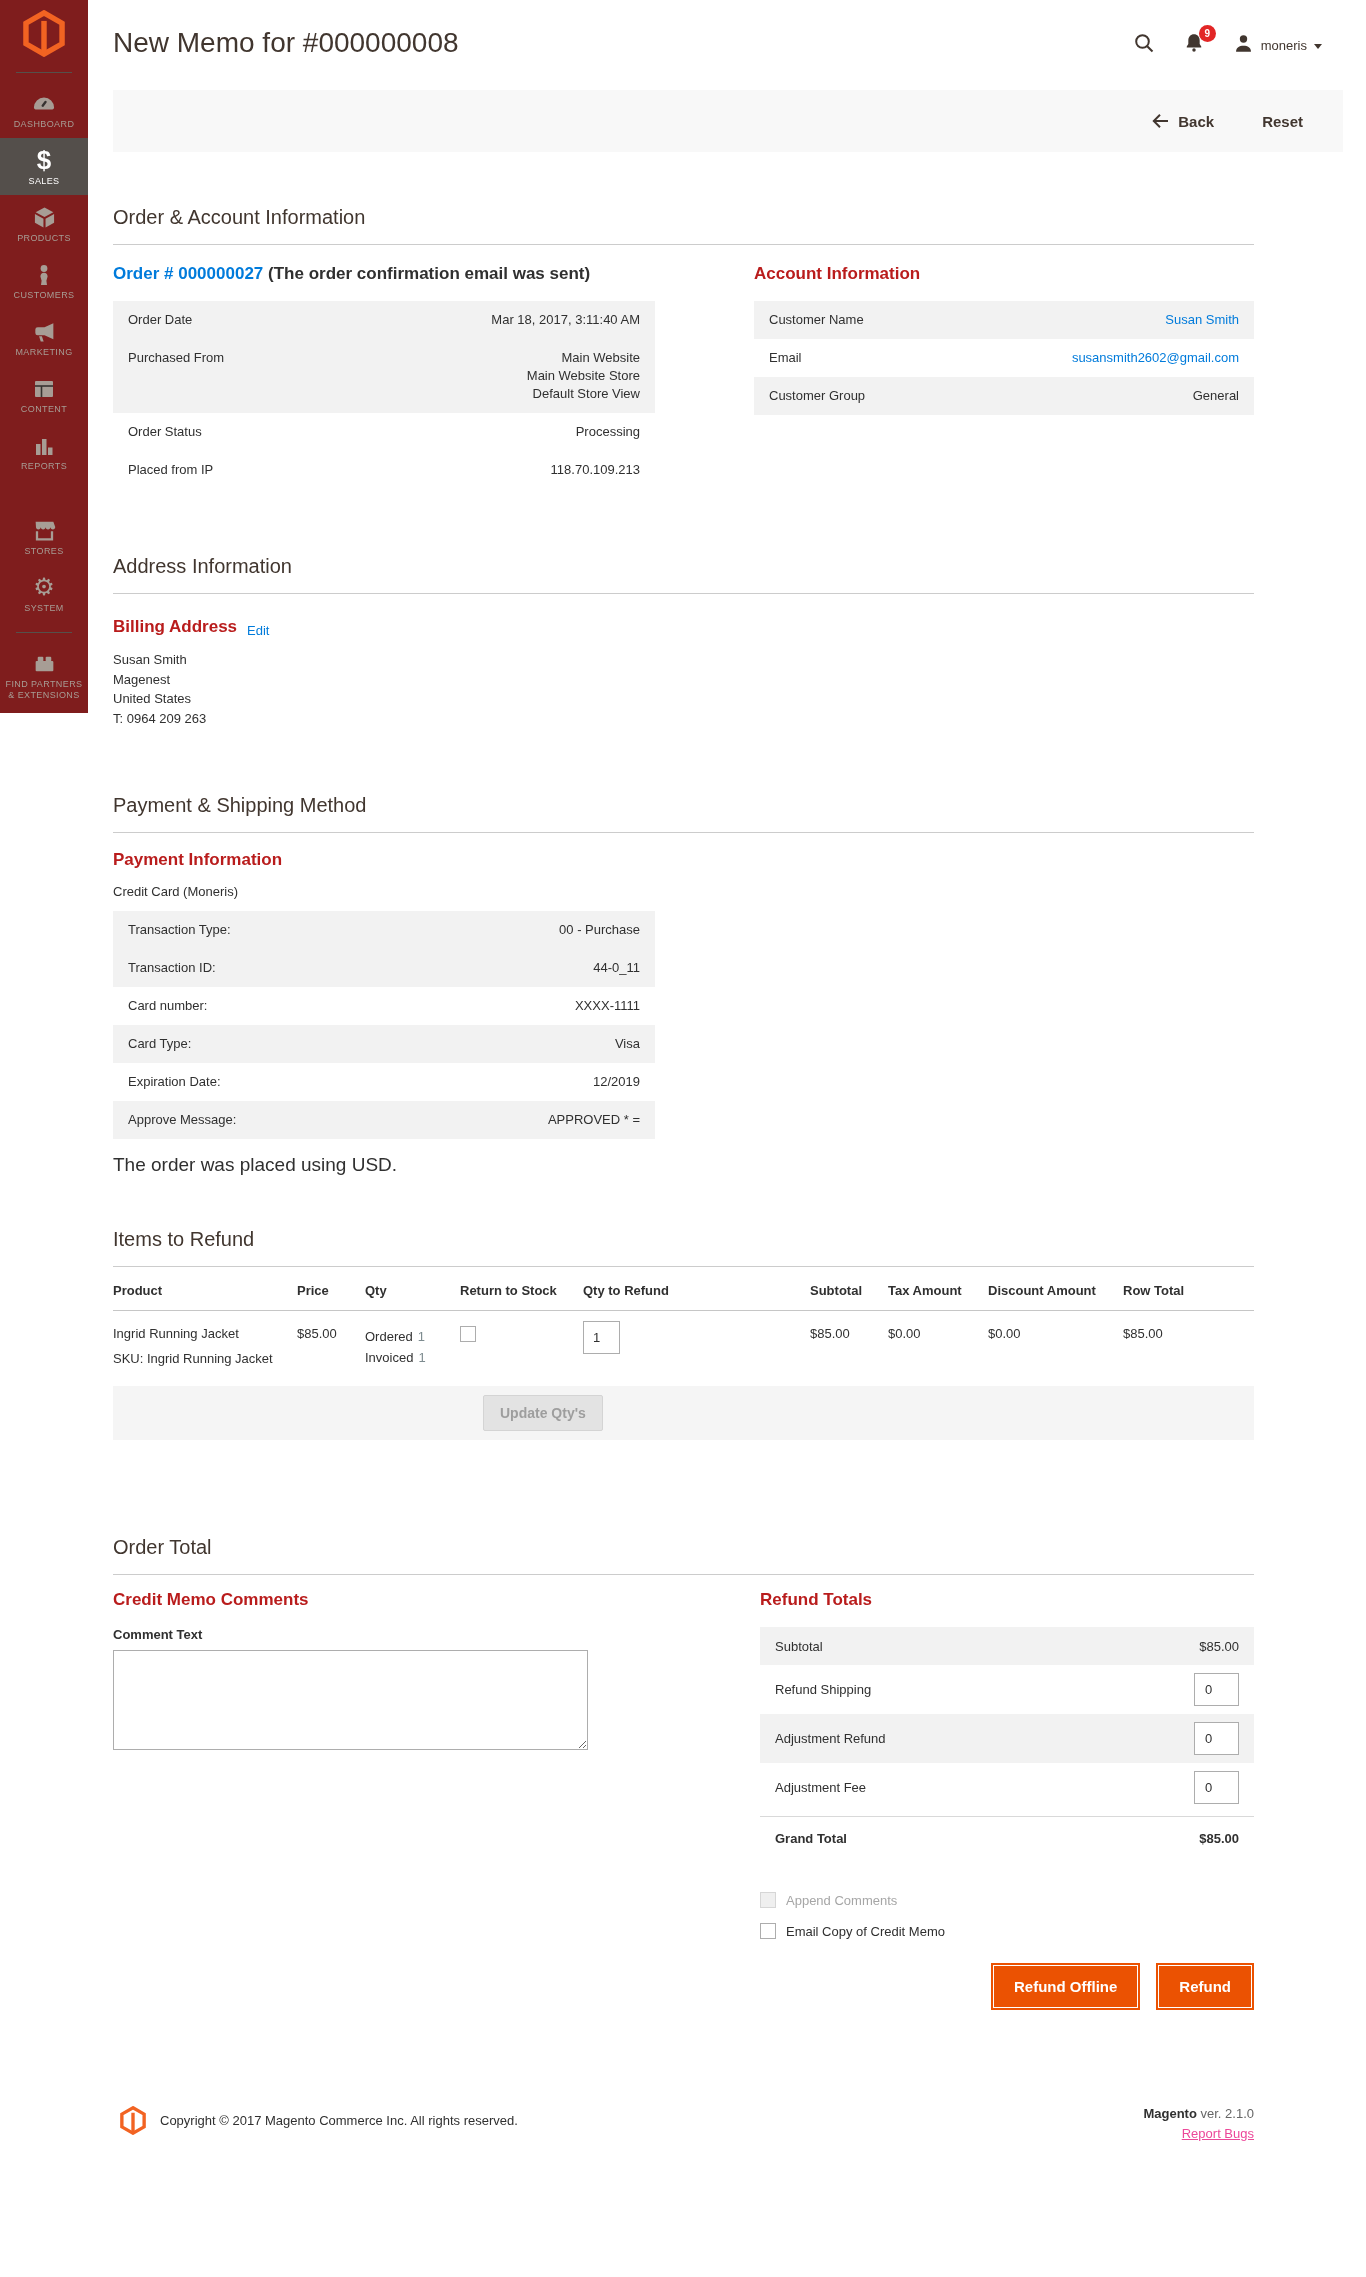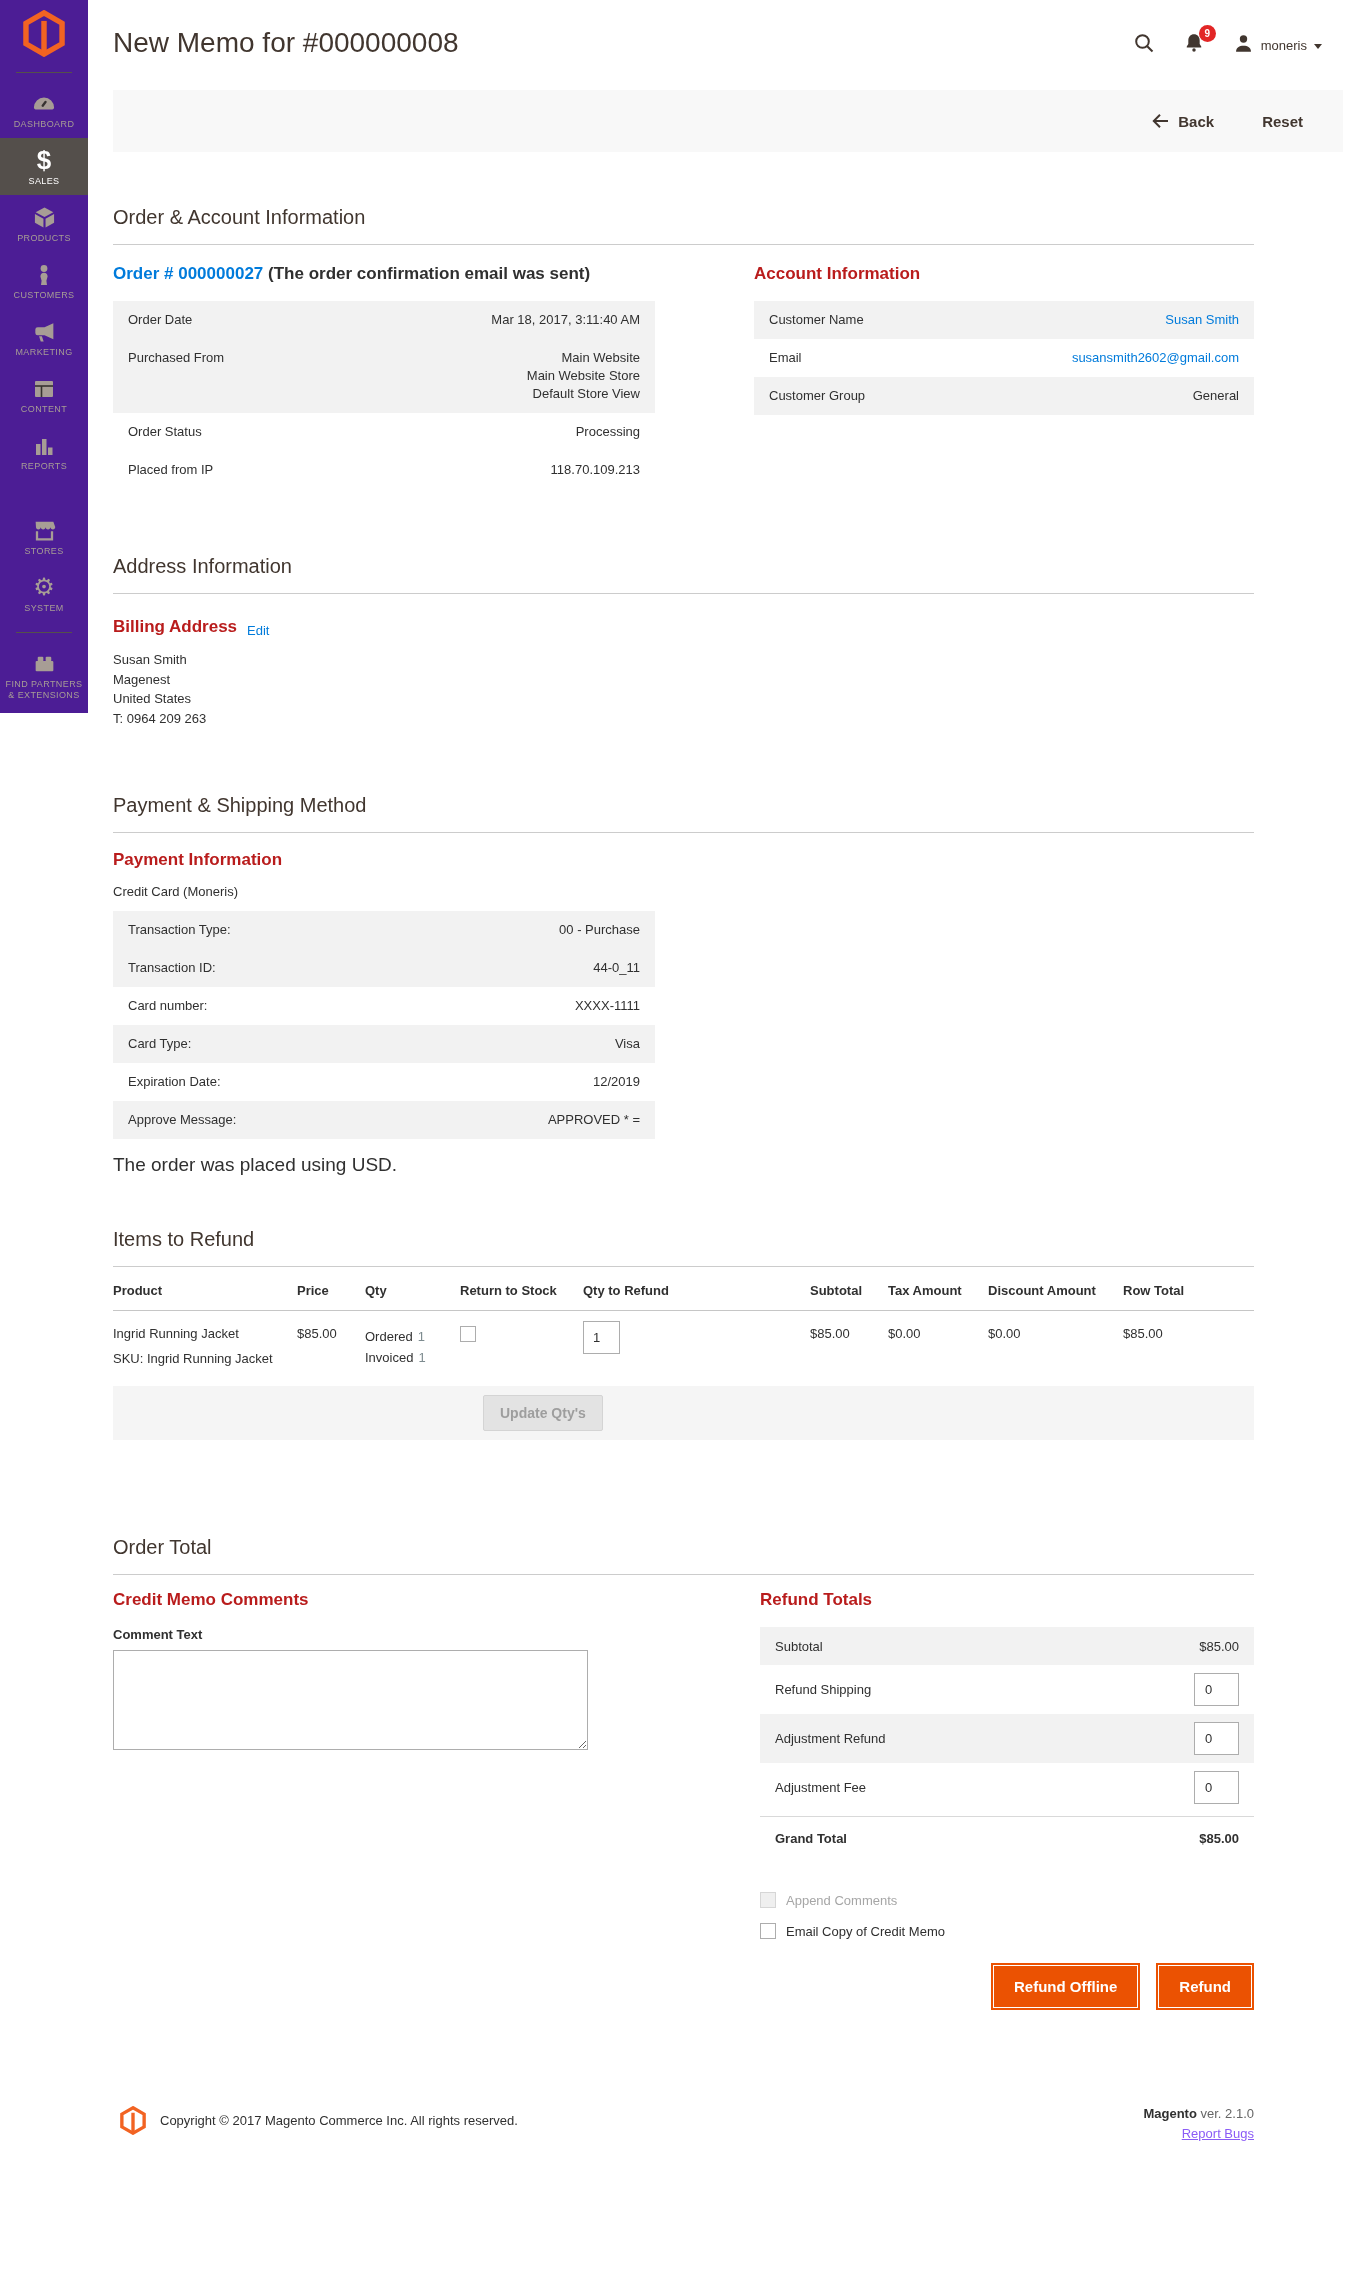--- a/index.html
+++ b/index.html
@@ -1,20 +1,20 @@
 <!DOCTYPE html>
 <html><head>
 <meta charset="utf-8">
 <style>
   * { margin:0; padding:0; box-sizing:border-box; }
   html,body { background:#fff; font-family:"Liberation Sans", sans-serif; color:#303030; }
   body { width:1366px; min-height:2277px; position:relative; }
 
   
-  .sidebar { position:absolute; left:0; top:0; width:88px; height:713px; background:#4c1d95; z-index:5; }
+  .sidebar { position:absolute; left:0; top:0; width:88px; height:713px; background:#7f1d1d; z-index:5; }
   .logo-wrap { height:66px; display:flex; align-items:center; justify-content:center; cursor:pointer; }
   .side-divider { width:56px; height:1px; background:#55504b; margin:6px auto 8px; }
   .nav-item { display:block; text-align:center; padding:9px 2px 8px; color:#a79d95; cursor:pointer; text-decoration:none; }
   .nav-item.active { background:#544f4b; color:#fff; }
   .nav-icon { display:block; height:26px; line-height:26px; }
   .nav-icon svg { vertical-align:middle; }
   .nav-label { display:block; font-size:9px; letter-spacing:.4px; line-height:11px; margin-top:3px; }
   .dollar-glyph { font-size:26px; font-weight:bold; line-height:26px; }
   .gear-glyph { font-size:24px; line-height:26px; }
 
@@ -95,21 +95,21 @@
   .btn-row { display:flex; justify-content:flex-end; gap:16px; margin-top:24px; }
   .btn-orange { background:#eb5202; color:#fff; font-weight:700; font-size:15px; padding:12px 20px; border:1px solid #fff;
                 box-shadow:0 0 0 2px #eb5202; margin:2px; cursor:pointer; font-family:inherit; }
 
   
   .footer { margin-top:60px; min-height:159px; display:flex; align-items:flex-start; padding:36px 112px 0 120px; background:#fff; }
   .foot-left { display:flex; align-items:center; gap:14px; font-size:13px; }
   .foot-right { margin-left:auto; text-align:right; font-size:13px; }
   .foot-brand { font-weight:700; color:#303030; }
   .foot-ver { color:#666; }
-  .report-bugs { display:inline-block; margin-top:5px; color:#8b5cf6; text-decoration:underline; cursor:pointer; }
+  .report-bugs { display:inline-block; margin-top:5px; color:#ec4899; text-decoration:underline; cursor:pointer; }
 </style>
 </head>
 <body>
 
 <aside class="sidebar">
   <div class="logo-wrap">
     <svg width="42" height="47" viewBox="0 0 100 112">
       <path d="M50 7 L93 31.5 V80.5 L50 105 L7 80.5 V31.5 Z" fill="none" stroke="#f26322" stroke-width="13"></path>
       <path d="M50 26 V105" stroke="#f26322" stroke-width="13"></path>
     </svg>

